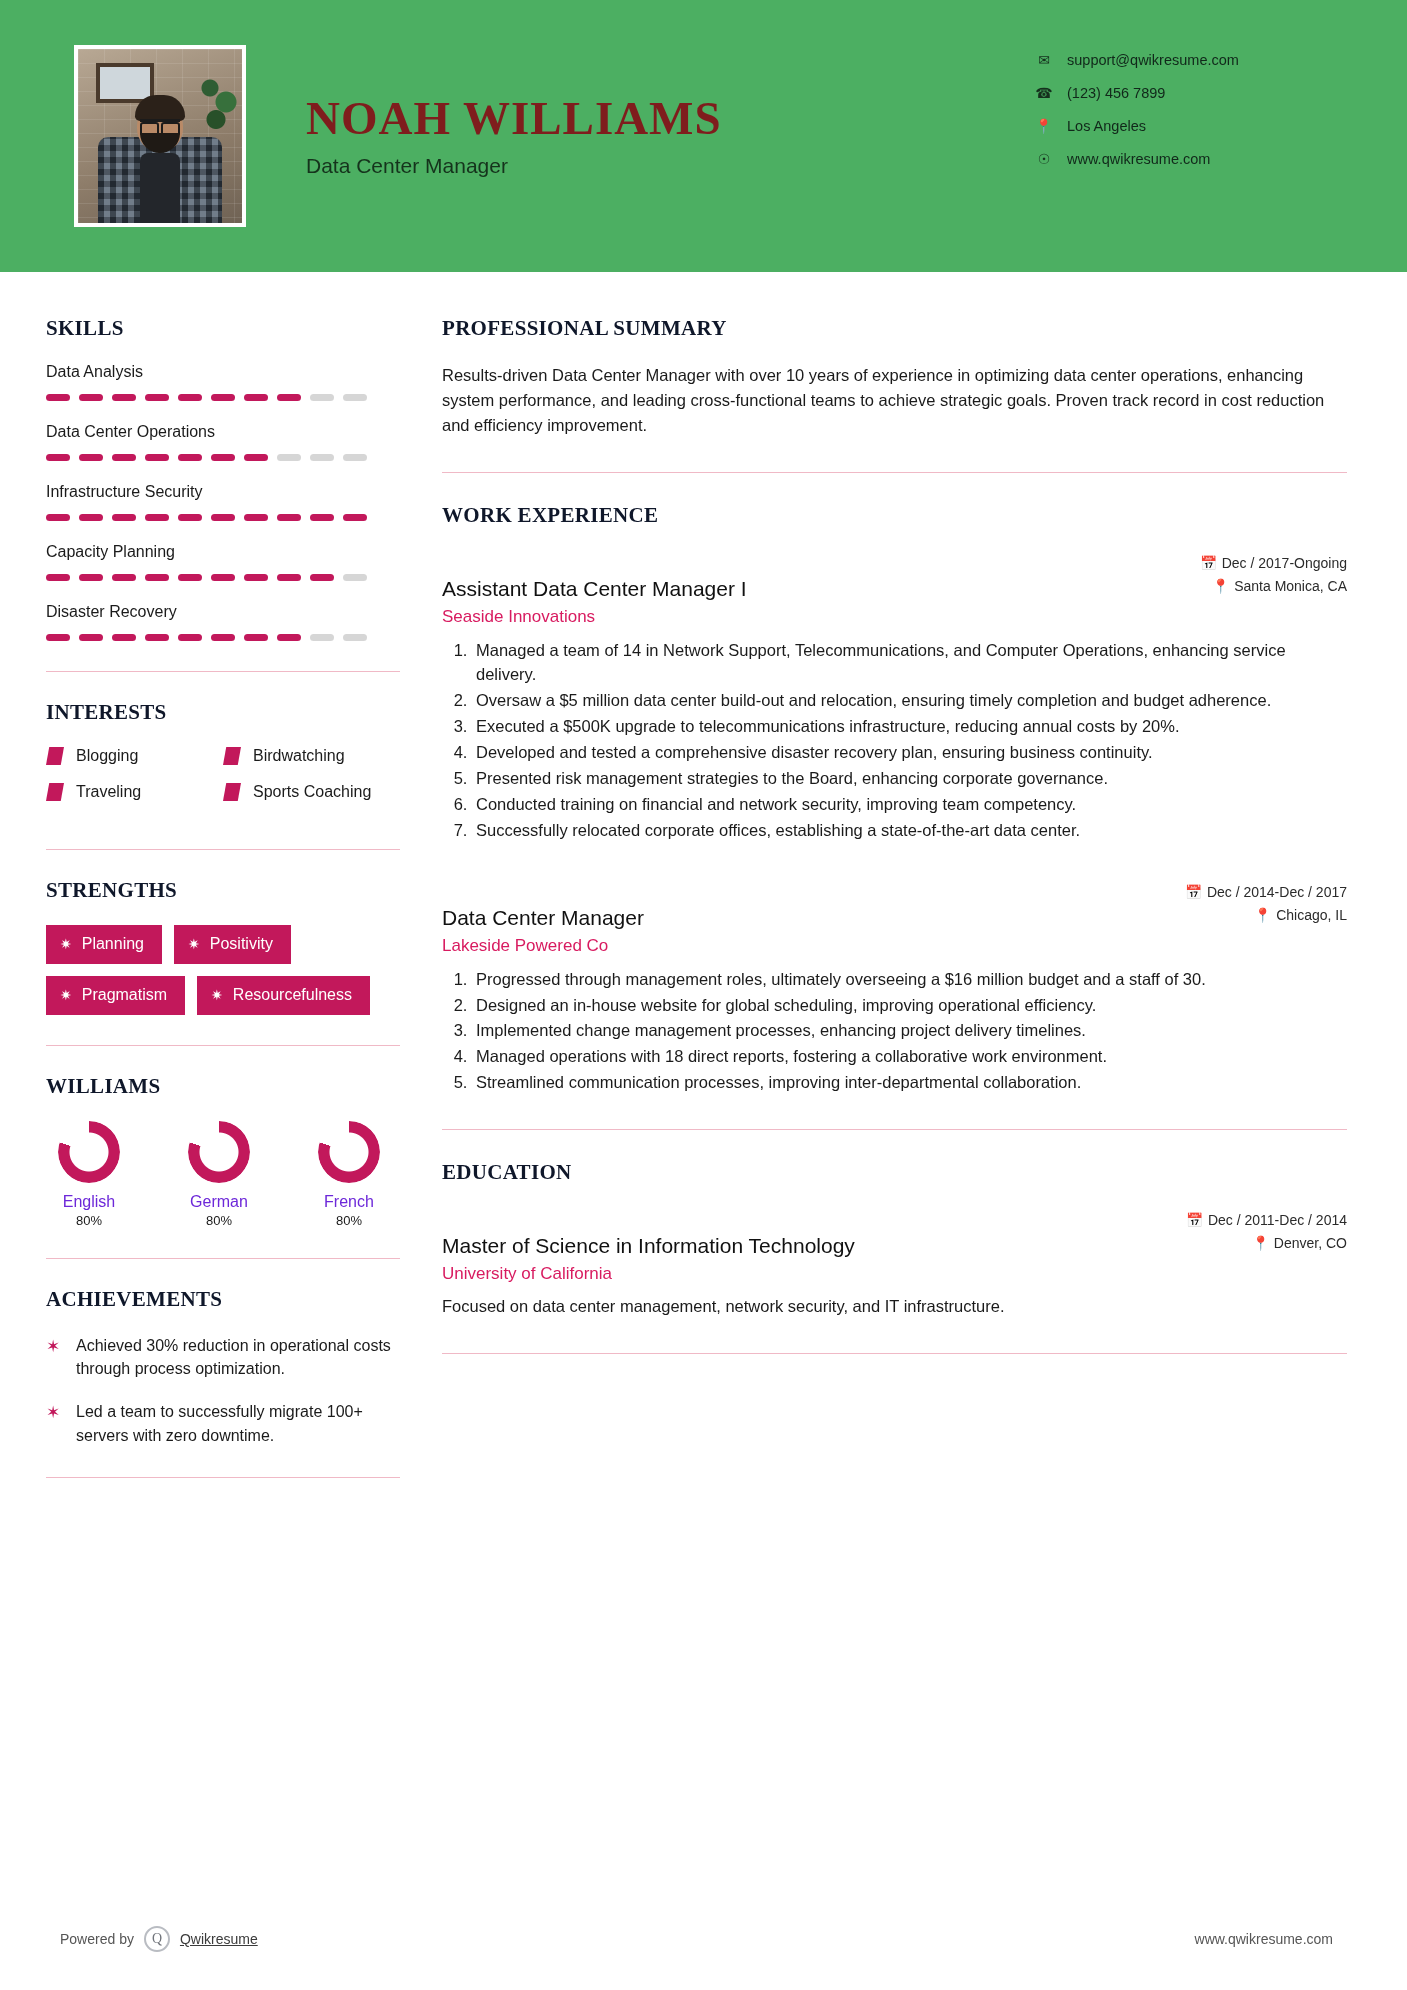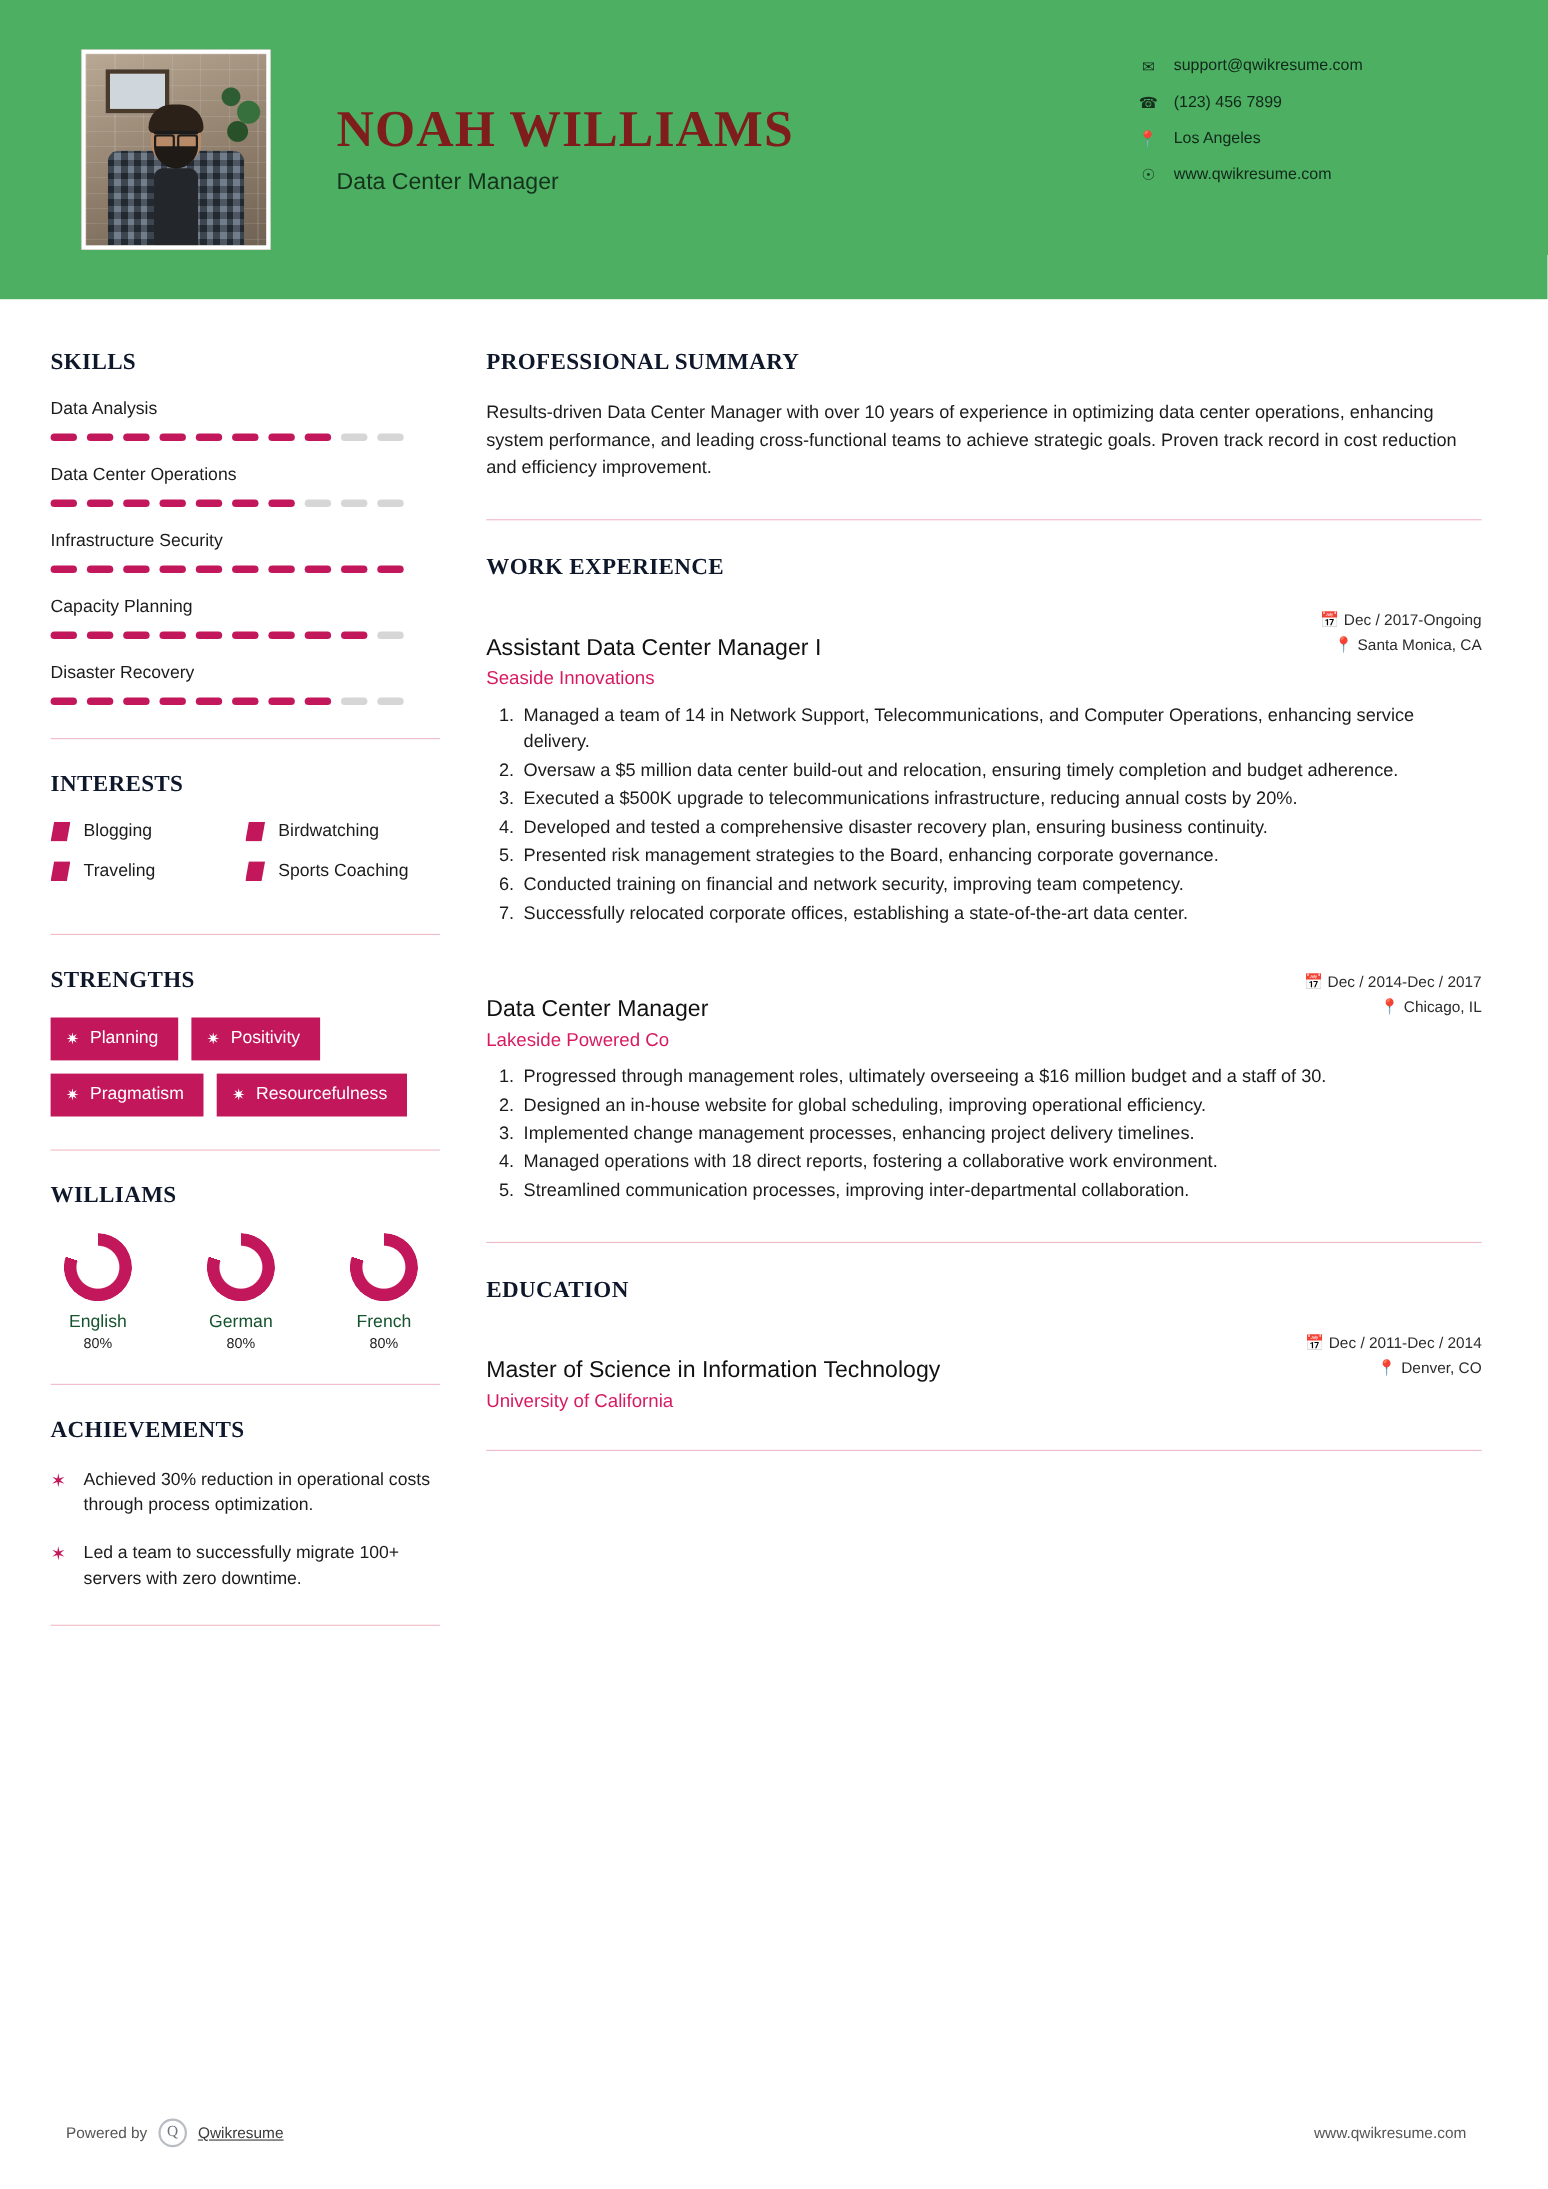--- a/index.html
+++ b/index.html
@@ -162,21 +162,21 @@
 
   
   .lang-row { display:flex; gap:44px; }
   .lang { width:86px; text-align:center; }
   .ring {
     width:62px; height:62px; margin:0 auto 10px auto; border-radius:50%;
     background: conic-gradient(#c2185b 0turn 0.80turn, #ffffff 0.80turn 1turn);
     -webkit-mask: radial-gradient(circle, transparent 19px, #000 20px);
             mask: radial-gradient(circle, transparent 19px, #000 20px);
   }
-  .lang-name { font-size:16px; color:#14532d; }
+  .lang-name { font-size:16px; color:#6d28d9; }
   .lang-pct { font-size:13px; color:#1b1b1b; margin-top:2px; }
 
   
   .ach { display:flex; margin-bottom:20px; }
   .ach-ico { flex:0 0 30px; font-size:17px; color:#c2185b; padding-top:2px; }
   .ach-txt { font-size:16px; line-height:1.45; color:#1b1b1b; }
 
   
   .summary { font-size:16.5px; line-height:1.52; color:#1b1b1b; }
   .job { margin-bottom: 6px; }
@@ -463,20 +463,21 @@
               <span>📅</span>
               <span>Dec / 2011-Dec / 2014</span>
             </div>
             <div>
               <span>📍</span>
               <span>Denver, CO</span>
             </div>
           </div>
         </div>
         <div class="job-company">University of California</div>
+        <div class="edu-desc">Focused on data center management, network security, and IT infrastructure.</div>
       </div>
 
       <div class="hr-r"></div>
     </div>
   </div>
 
   <div class="footer">
     <div class="powered">
       <span>Powered by</span>
       <span class="qlogo">Q</span>

